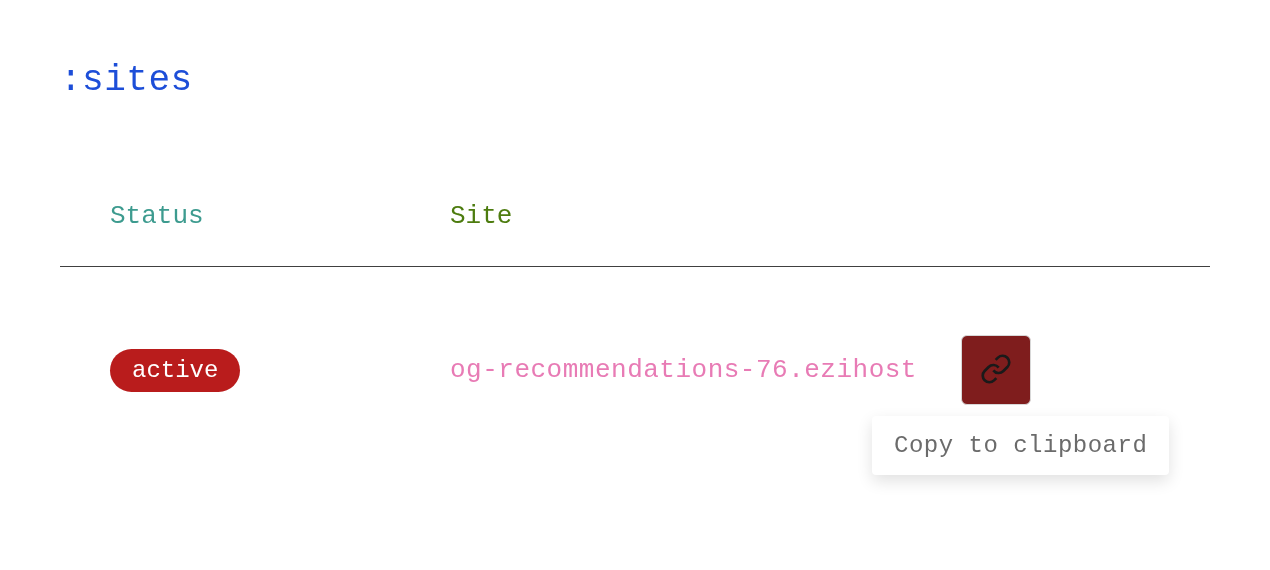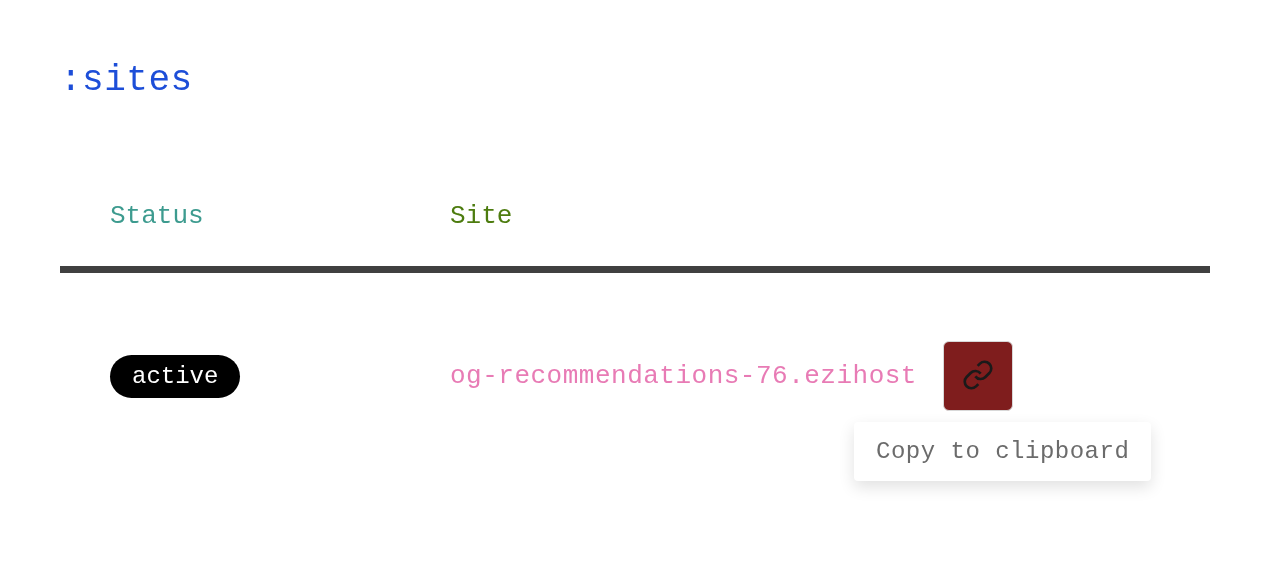--- a/index.html
+++ b/index.html
@@ -30,21 +30,21 @@
     }
     
     .table {
       width: 100%;
     }
     
     .table-header {
       display: flex;
       align-items: center;
       padding-bottom: 35px;
-      border-bottom: 7px solid #404040;
+      border-bottom: 1px solid #404040;
       padding-left: 50px;
     }
     
     .header-status {
       width: 340px;
       font-family: "SF Mono", "Monaco", "Consolas", "Courier New", monospace;
       font-size: 26px;
       font-weight: 400;
       color: #3d9b8f;
     }
@@ -65,33 +65,33 @@
     }
     
     .status-cell {
       width: 340px;
       display: flex;
       align-items: center;
     }
     
     .status-badge {
       display: inline-block;
-      background: #000000;
+      background: #b91c1c;
       color: #ffffff;
       font-family: "SF Mono", "Monaco", "Consolas", "Courier New", monospace;
       font-size: 24px;
       font-weight: 400;
       padding: 8px 22px;
       border-radius: 24px;
     }
     
     .site-cell {
       display: flex;
       align-items: center;
-      gap: 26px;
+      gap: 44px;
     }
     
     .site-link {
       font-family: "SF Mono", "Monaco", "Consolas", "Courier New", monospace;
       font-size: 26px;
       font-weight: 400;
       color: #e87bb5;
       text-decoration: none;
       letter-spacing: 0.5px;
     }

